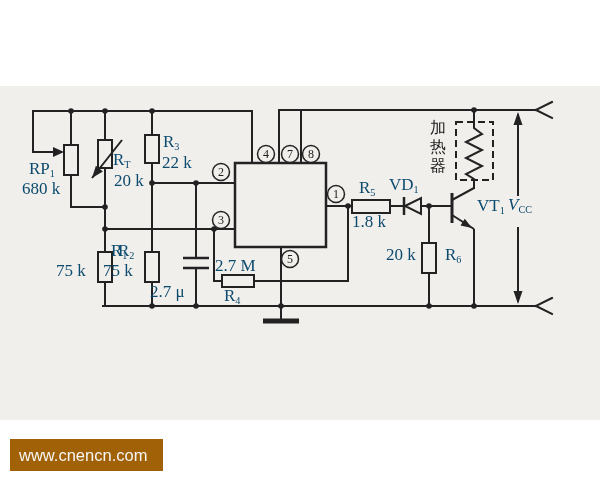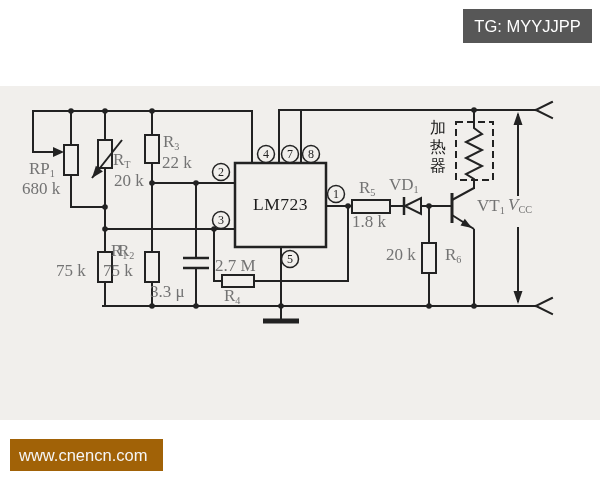--- a/index.html
+++ b/index.html
@@ -1,21 +1,21 @@
 <!DOCTYPE html>
 <html><head>
 <meta charset="utf-8">
 <style>
   * { margin:0; padding:0; box-sizing:border-box; }
   html,body { width:600px; height:480px; background:#ffffff; overflow:hidden; }
   #stage { position:relative; width:600px; height:480px; background:#ffffff;
            font-family:"Liberation Serif","DejaVu Serif",serif; color:#1c1c1c; }
   #photo { position:absolute; left:0; top:86px; width:600px; height:334px; background:#f1efec; }
   svg { position:absolute; left:0; top:0; }
-  .lbl { position:absolute; font-size:17px; white-space:nowrap; color:#737373; }
+  .lbl { position:absolute; font-size:17px; white-space:nowrap; color:#0c4a6e; }
   .lbl sub { font-size:0.60em; vertical-align:-0.28em; }
   .ic-label { position:absolute; left:235px; top:194px; width:91px; text-align:center;
               font-size:17.5px; letter-spacing:0.5px; }
   .heater-lbl { position:absolute; left:430px; top:118px; width:18px; font-size:16px;
                 line-height:19px; word-break:break-all; white-space:normal; }
   .vcc-lbl i { font-style:italic; }
   .caption { position:absolute; left:86px; top:360px; font-size:19.5px; white-space:nowrap; }
   .caption .cap-title { margin-left:16px; }
   .wm-top { position:absolute; left:463px; top:9px; width:129px; height:34px; background:#575757;
             color:#ffffff; font-family:"Liberation Sans","DejaVu Sans",sans-serif; font-size:16.5px;
@@ -158,38 +158,36 @@
 
   <div class="lbl" style="left:163px; top:132px;"><span>R</span><sub>3</sub></div>
   <div class="lbl" style="left:162px; top:153px;">22 k</div>
 
   <div class="lbl" style="left:71px; top:241px;margin-left:40px;"><span>R</span><sub>1</sub></div>
   <div class="lbl" style="left:56px; top:261px;">75 k</div>
 
   <div class="lbl" style="left:118px; top:241px;"><span>R</span><sub>2</sub></div>
   <div class="lbl" style="left:103px; top:261px;">75 k</div>
 
-  <div class="lbl" style="left:150px; top:282px;">3.3 μ</div>
+  <div class="lbl" style="left:150px; top:282px;">2.7 μ</div>
 
   <div class="lbl" style="left:215px; top:256px;text-align:center;">2.7 M</div>
   <div class="lbl" style="left:224px; top:286px;"><span>R</span><sub>4</sub></div>
 
   <div class="lbl" style="left:359px; top:178px;"><span>R</span><sub>5</sub></div>
   <div class="lbl" style="left:352px; top:212px;">1.8 k</div>
 
   <div class="lbl" style="left:389px; top:175px;"><span>VD</span><sub>1</sub></div>
 
   <div class="lbl" style="left:477px; top:196px;"><span>VT</span><sub>1</sub></div>
 
   <div class="lbl" style="left:386px; top:245px;">20 k</div>
   <div class="lbl" style="left:438px; top:245px;margin-left:7px;"><span>R</span><sub>6</sub></div>
 
   <div class="lbl vcc-lbl" style="left:508px; top:195px;"><i>V</i><sub>CC</sub></div>
 
-  <div class="ic-label">LM723</div>
 
   <div class="heater-lbl">加热器</div>
 
 
-  <div class="wm-top">TG: MYYJJPP</div>
   <div class="wm-bottom">www.cnencn.com</div>
 
 </div>
 
 </body></html>

